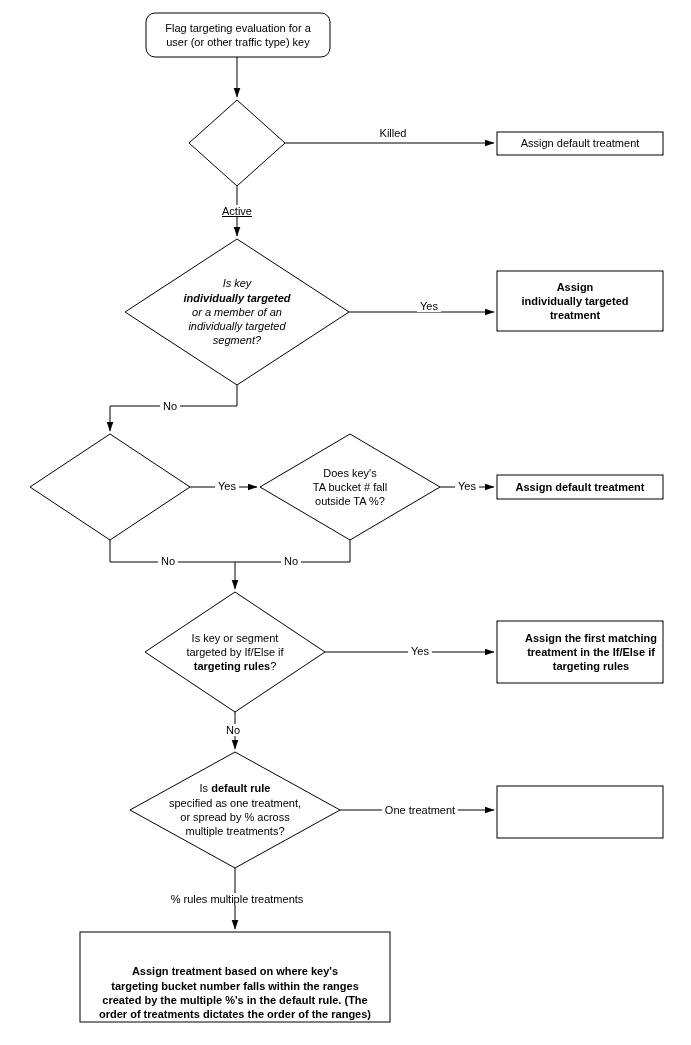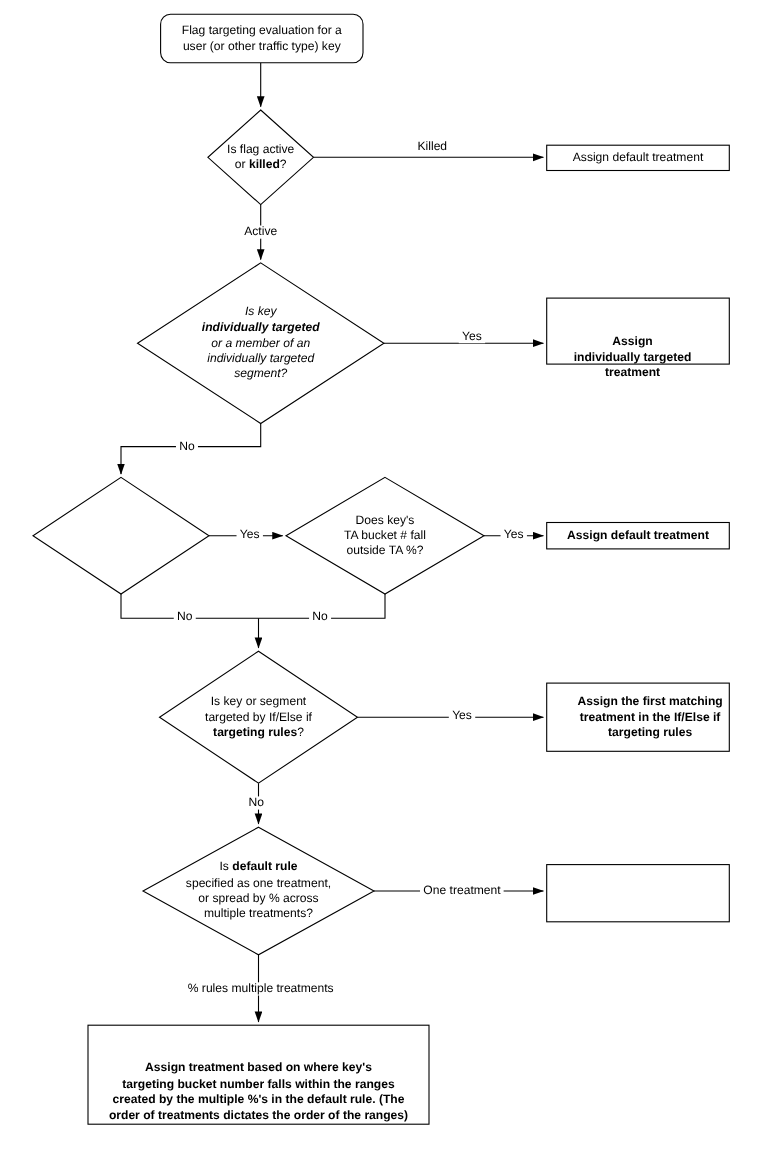--- a/index.html
+++ b/index.html
@@ -60,24 +60,20 @@
     <rect x="497" y="621" width="166" height="62" fill="#fff" stroke="#000"></rect>
     <rect x="497" y="786" width="166" height="52" fill="#fff" stroke="#000"></rect>
     <rect x="80" y="932" width="310" height="90" fill="#fff" stroke="#000"></rect>
   </svg>
 
   <div class="nlabel" style="left:146px; top:13px; width:184px; height:44px;">
     <span class="inner">Flag targeting evaluation for a
 user (or other traffic type) key</span>
   </div>
 
-  <div class="nlabel" style="left:187px; top:113px; width:100px; height:60px;">
-    <span class="inner"><span>Is flag active
-or </span><span class="bold">killed</span><span>?</span></span>
-  </div>
 
   <div class="nlabel" style="left:157px; top:257px; width:160px; height:110px;font-style:italic;">
     <span class="inner"><span>Is key
 </span><span class="bold">individually targeted</span><span>
 or a member of an
 individually targeted
 segment?</span></span>
   </div>
 
 
@@ -97,21 +93,21 @@
   <div class="nlabel" style="left:160px; top:607px; width:150px; height:90px;">
     <span class="inner"><span>Is key or segment
 targeted by If/Else if
 </span><span class="bold">targeting rules</span><span>?</span></span>
   </div>
 
   <div class="nlabel" style="left:497px; top:132px; width:166px; height:23px;">
     <span class="inner">Assign default treatment</span>
   </div>
 
-  <div class="nlabel bold" style="left:497px; top:271px; width:156px; height:60px;margin-top:24px;">
+  <div class="nlabel bold" style="left:497px; top:271px; width:156px; height:60px;">
     <span class="inner">Assign
 individually targeted
 treatment</span>
   </div>
 
   <div class="nlabel bold" style="left:497px; top:475px; width:166px; height:24px;">
     <span class="inner">Assign default treatment</span>
   </div>
 
   <div class="nlabel bold" style="left:497px; top:621px; width:188px; height:62px;">
@@ -122,21 +118,21 @@
 
 
   <div class="nlabel bold" style="left:80px; top:948px; width:310px; height:90px;">
     <span class="inner">Assign treatment based on where key's
 targeting bucket number falls within the ranges
 created by the multiple %'s in the default rule. (The
 order of treatments dictates the order of the ranges)</span>
   </div>
 
   <div class="elabel" style="left:393px; top:133px;">Killed</div>
-  <div class="elabel" style="left:237px; top:211px;">Active</div>
+  <div class="elabel" style="left:237px; top:211px;text-decoration:underline;">Active</div>
   <div class="elabel" style="left:429px; top:306px;">Yes</div>
   <div class="elabel" style="left:170px; top:406px;">No</div>
   <div class="elabel" style="left:227px; top:486px;">Yes</div>
   <div class="elabel" style="left:467px; top:486px;">Yes</div>
   <div class="elabel" style="left:168px; top:561px;">No</div>
   <div class="elabel" style="left:291px; top:561px;">No</div>
   <div class="elabel" style="left:420px; top:651px;">Yes</div>
   <div class="elabel" style="left:233px; top:730px;">No</div>
   <div class="elabel" style="left:420px; top:810px;">One treatment</div>
   <div class="elabel" style="left:237px; top:899px;">% rules multiple treatments</div>

